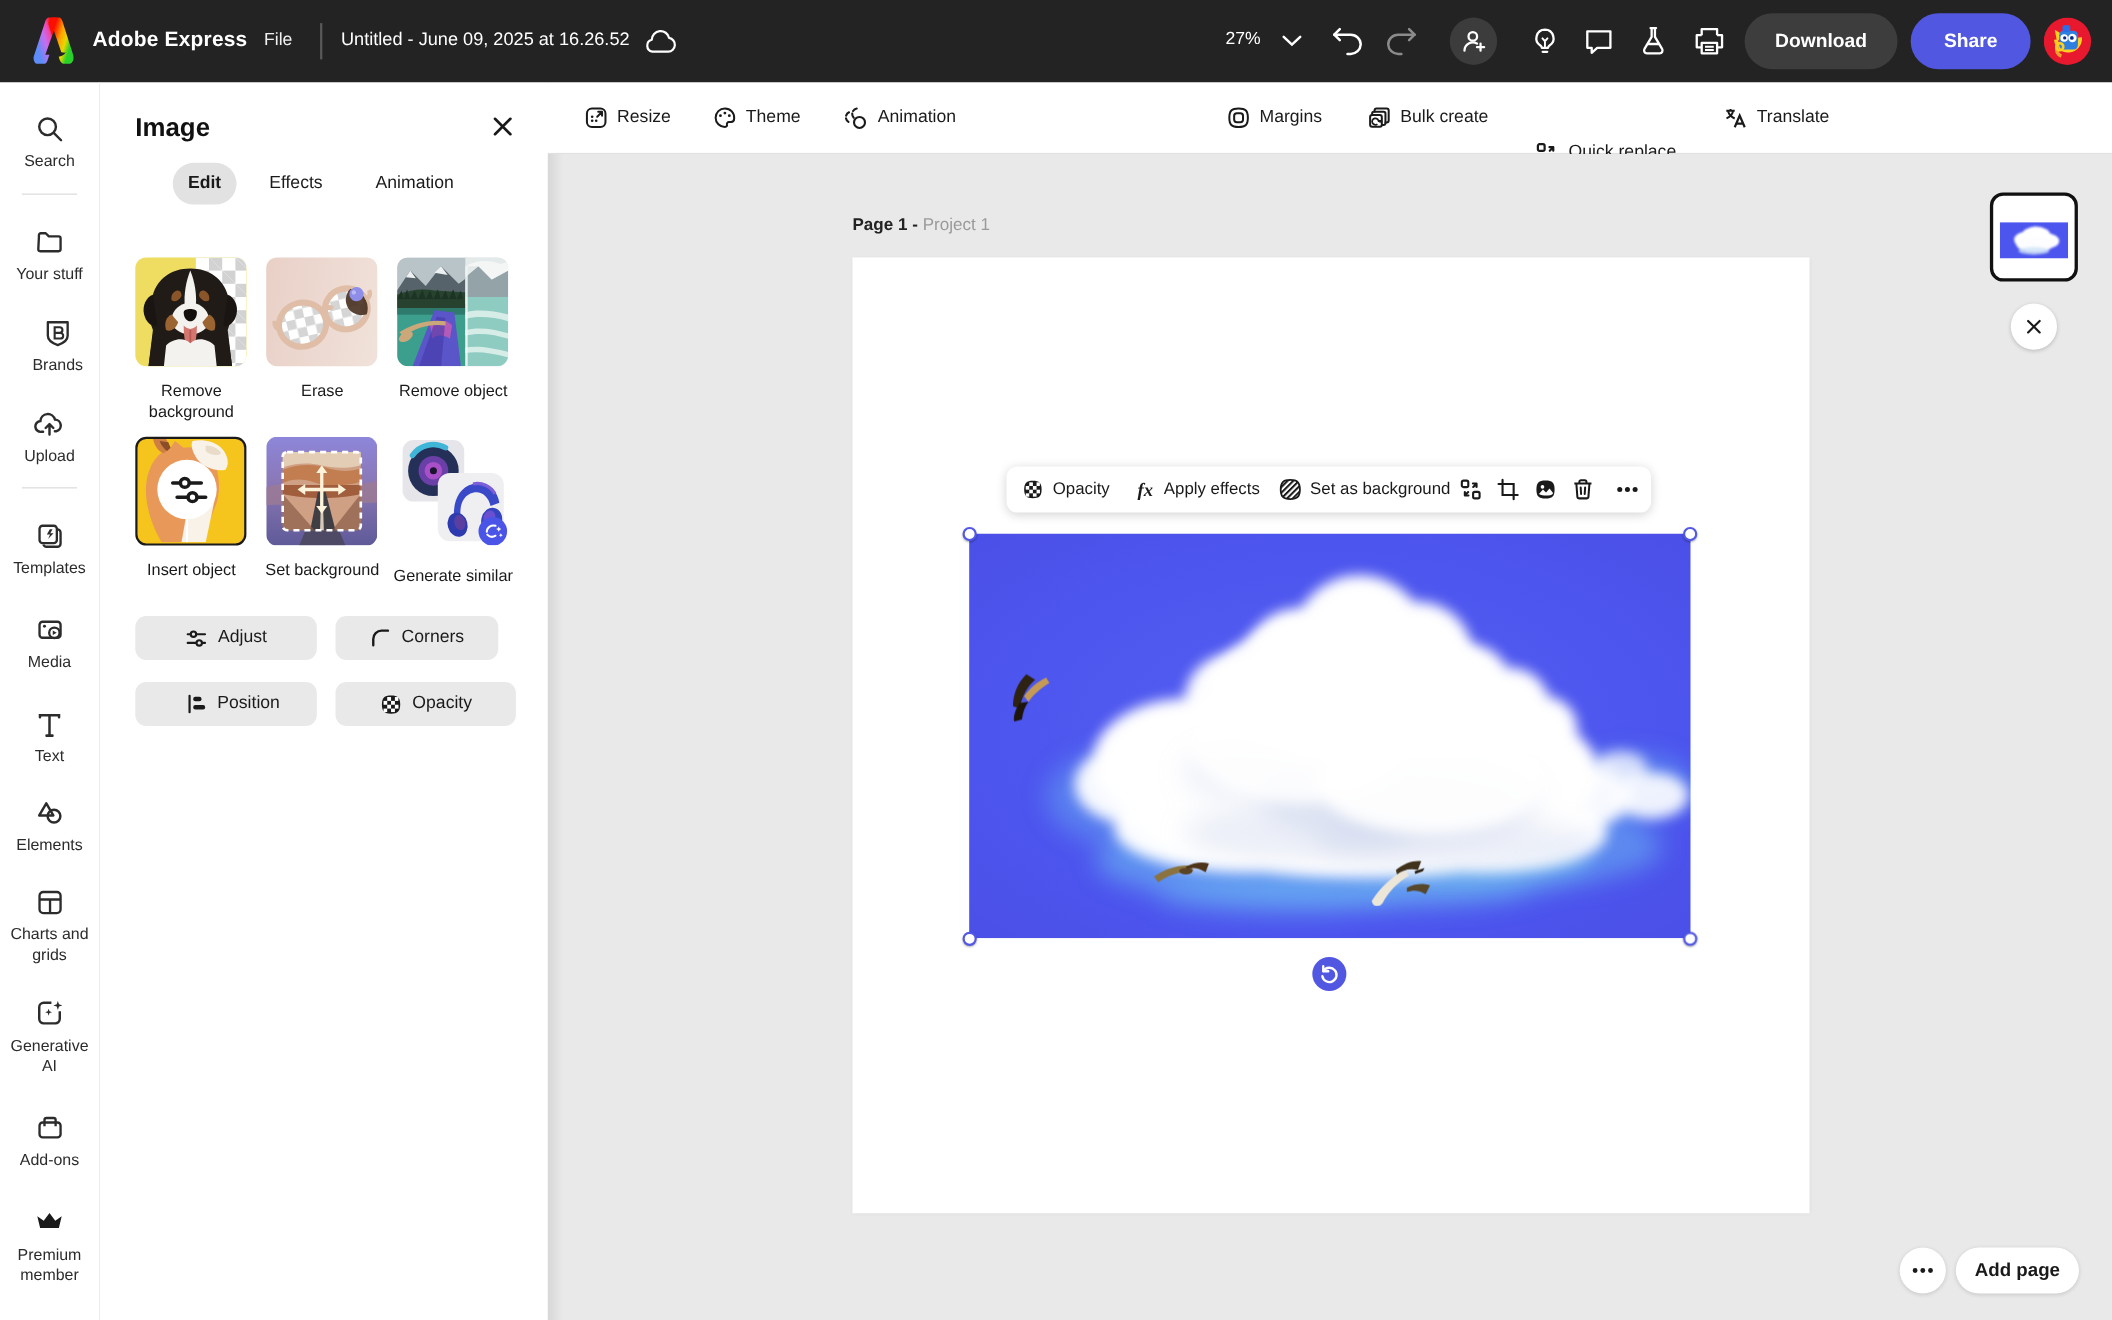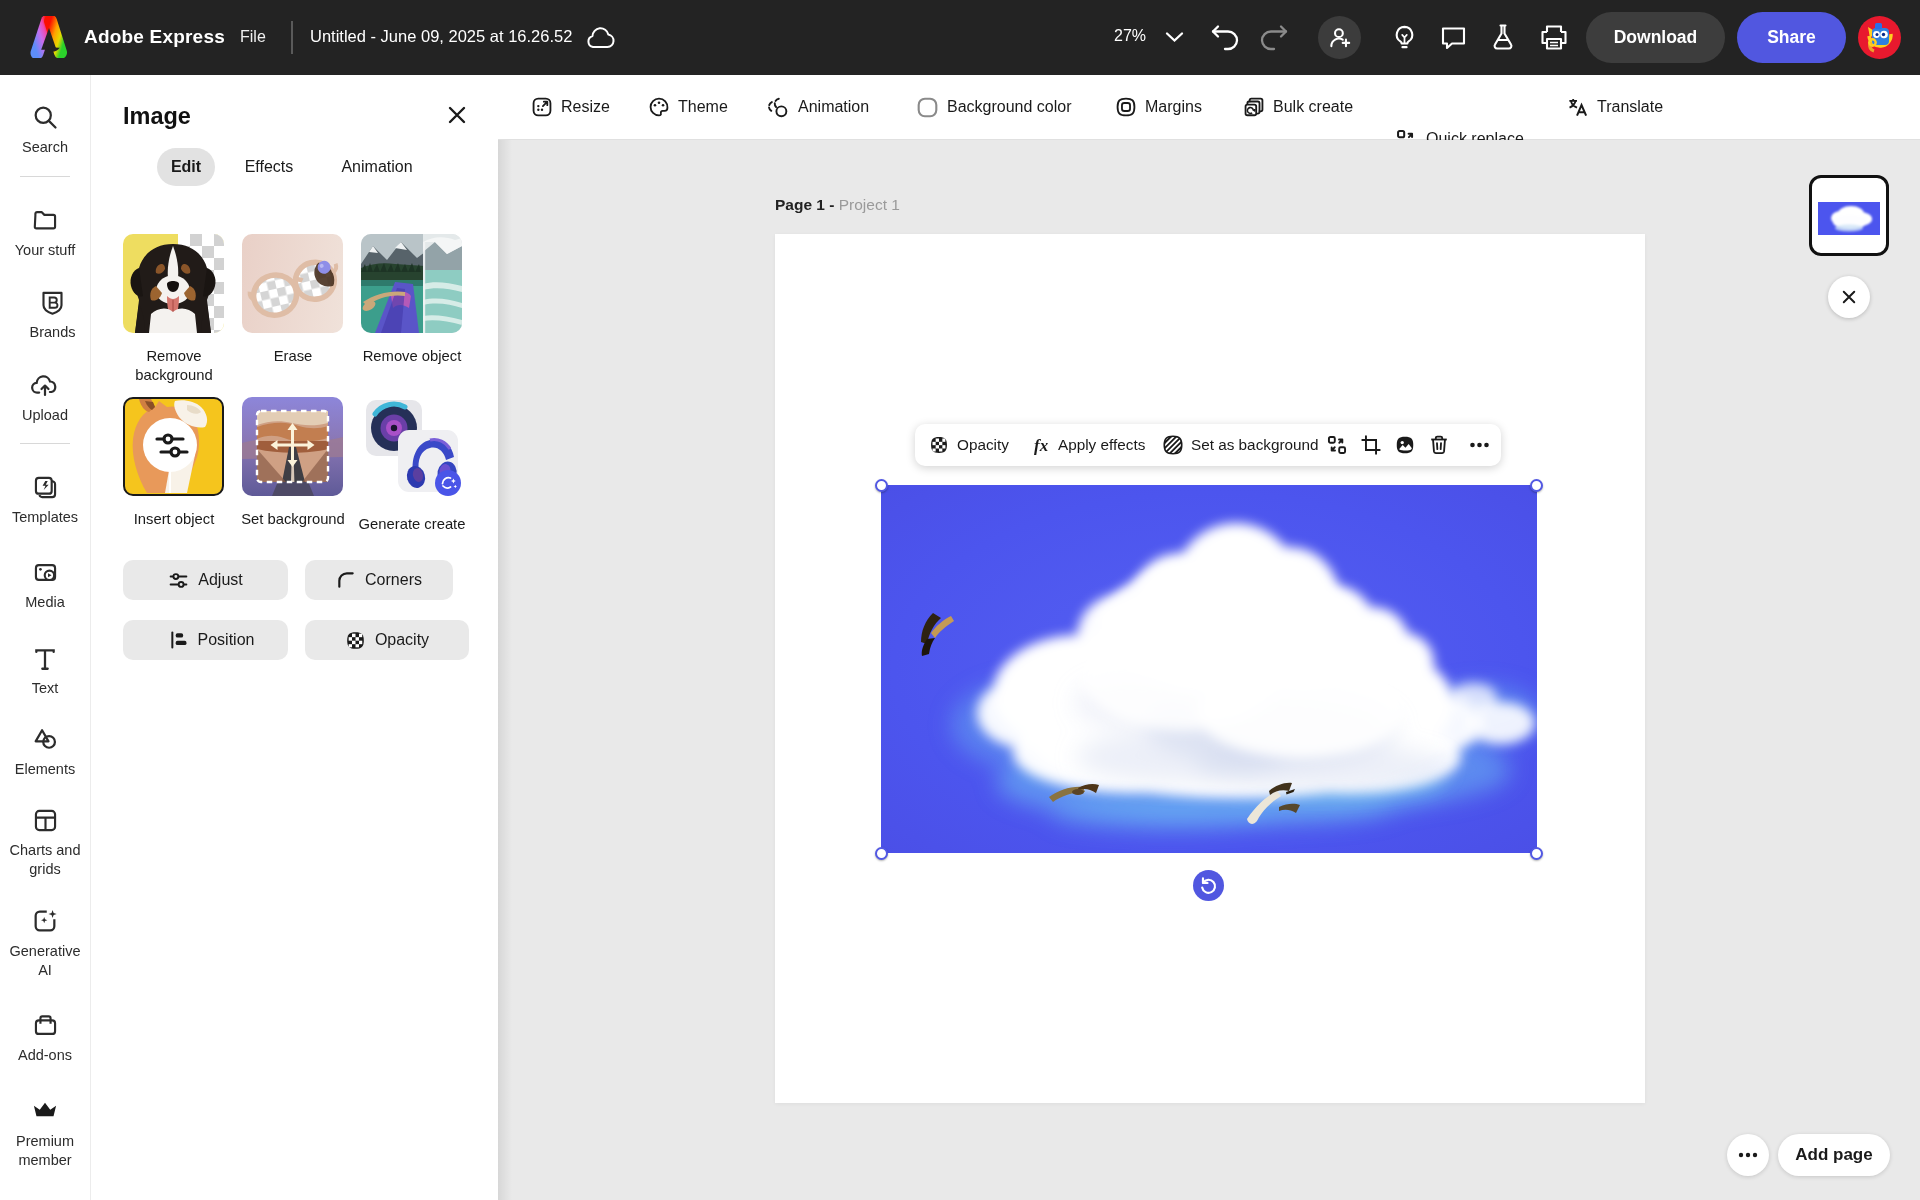--- a/index.html
+++ b/index.html
@@ -397,21 +397,21 @@
       <ellipse cx="86" cy="76" rx="9.5" ry="11.5" fill="#3545c0" transform="rotate(12 86 76)"></ellipse>
       <ellipse cx="84" cy="74" rx="5.5" ry="7" fill="#6a4fd0" transform="rotate(12 84 74)"></ellipse>
       <circle cx="87" cy="86" r="13" fill="#4a55e8"></circle>
       <path d="M81.5 86.5 a6 6 0 0 1 8 -5.5 M89.5 90 a6 6 0 0 1 -7.5 -1" stroke="#fff" stroke-width="1.8" fill="none" stroke-linecap="round"></path>
       <path d="M90 84 l1.6 -0.8 0.8 -1.6 0.8 1.6 1.6 0.8 -1.6 0.8 -0.8 1.6 -0.8 -1.6 z" fill="#fff"></path>
       <path d="M92.5 89.5 l1.2 -0.6 0.6 -1.2 0.6 1.2 1.2 0.6 -1.2 0.6 -0.6 1.2 -0.6 -1.2 z" fill="#fff"></path>
     </svg>
   </div>
   <div class="tlabel" style="left:23px; top:435px;">Insert object</div>
   <div class="tlabel" style="left:142px; top:435px;">Set background</div>
-  <div class="tlabel" style="left:261px; top:440px;">Generate create</div>
+  <div class="tlabel" style="left:261px; top:440px;">Generate similar</div>
 
   <div class="pbtn" style="left:32px; top:485px;">
     <svg width="21" height="21" viewBox="0 0 24 24" fill="none" stroke="#1a1a1a" stroke-width="2.2" stroke-linecap="round">
         <path d="M3 7.5 h18 M3 16.5 h18"></path>
         <circle cx="9" cy="7.5" r="2.8" fill="#e9e9e9"></circle>
         <circle cx="15" cy="16.5" r="2.8" fill="#e9e9e9"></circle>
       </svg>
     Adjust
   </div>
   <div class="pbtn" style="left:214px; top:485px; width:148px;">
@@ -465,26 +465,20 @@
         <circle cx="16.4" cy="10" r="1.4" fill="#1a1a1a" stroke="none"></circle>
       </svg>
     Theme
   </div>
   <div class="tbitem" style="left:269px;">
     <svg width="23" height="23" viewBox="0 0 24 24" fill="none" stroke="#1a1a1a" stroke-width="2">
         <circle cx="15" cy="16" r="5.2"></circle>
         <path d="M9.5 11.5 a5.2 5.2 0 0 1 3 -8.7 M4.5 15.5 a5.2 5.2 0 0 1 1 -9.3" stroke-linecap="round" stroke-dasharray="4.2 2.6"></path>
       </svg>
     Animation
-  </div>
-  <div class="tbitem" style="left:418px;">
-    <svg width="23" height="23" viewBox="0 0 24 24" fill="none" stroke="#8a8a8a" stroke-width="2.2">
-        <rect x="2.8" y="2.8" width="18.4" height="18.4" rx="6.5"></rect>
-      </svg>
-    Background color
   </div>
   <div class="tbitem" style="left:617px;">
     <svg width="22" height="22" viewBox="0 0 24 24" fill="none" stroke="#1a1a1a" stroke-width="2">
         <path d="M12 2.8 c6.9 0 9.2 2.3 9.2 9.2 c0 6.9 -2.3 9.2 -9.2 9.2 c-6.9 0 -9.2 -2.3 -9.2 -9.2 c0 -6.9 2.3 -9.2 9.2 -9.2 z"></path>
         <rect x="7.6" y="7.6" width="8.8" height="8.8" rx="2.6"></rect>
       </svg>
     Margins
   </div>
   <div class="tbitem" style="left:745px;text-align:right;">
     <svg width="22" height="22" viewBox="0 0 24 24" fill="none" stroke="#1a1a1a" stroke-width="2">

